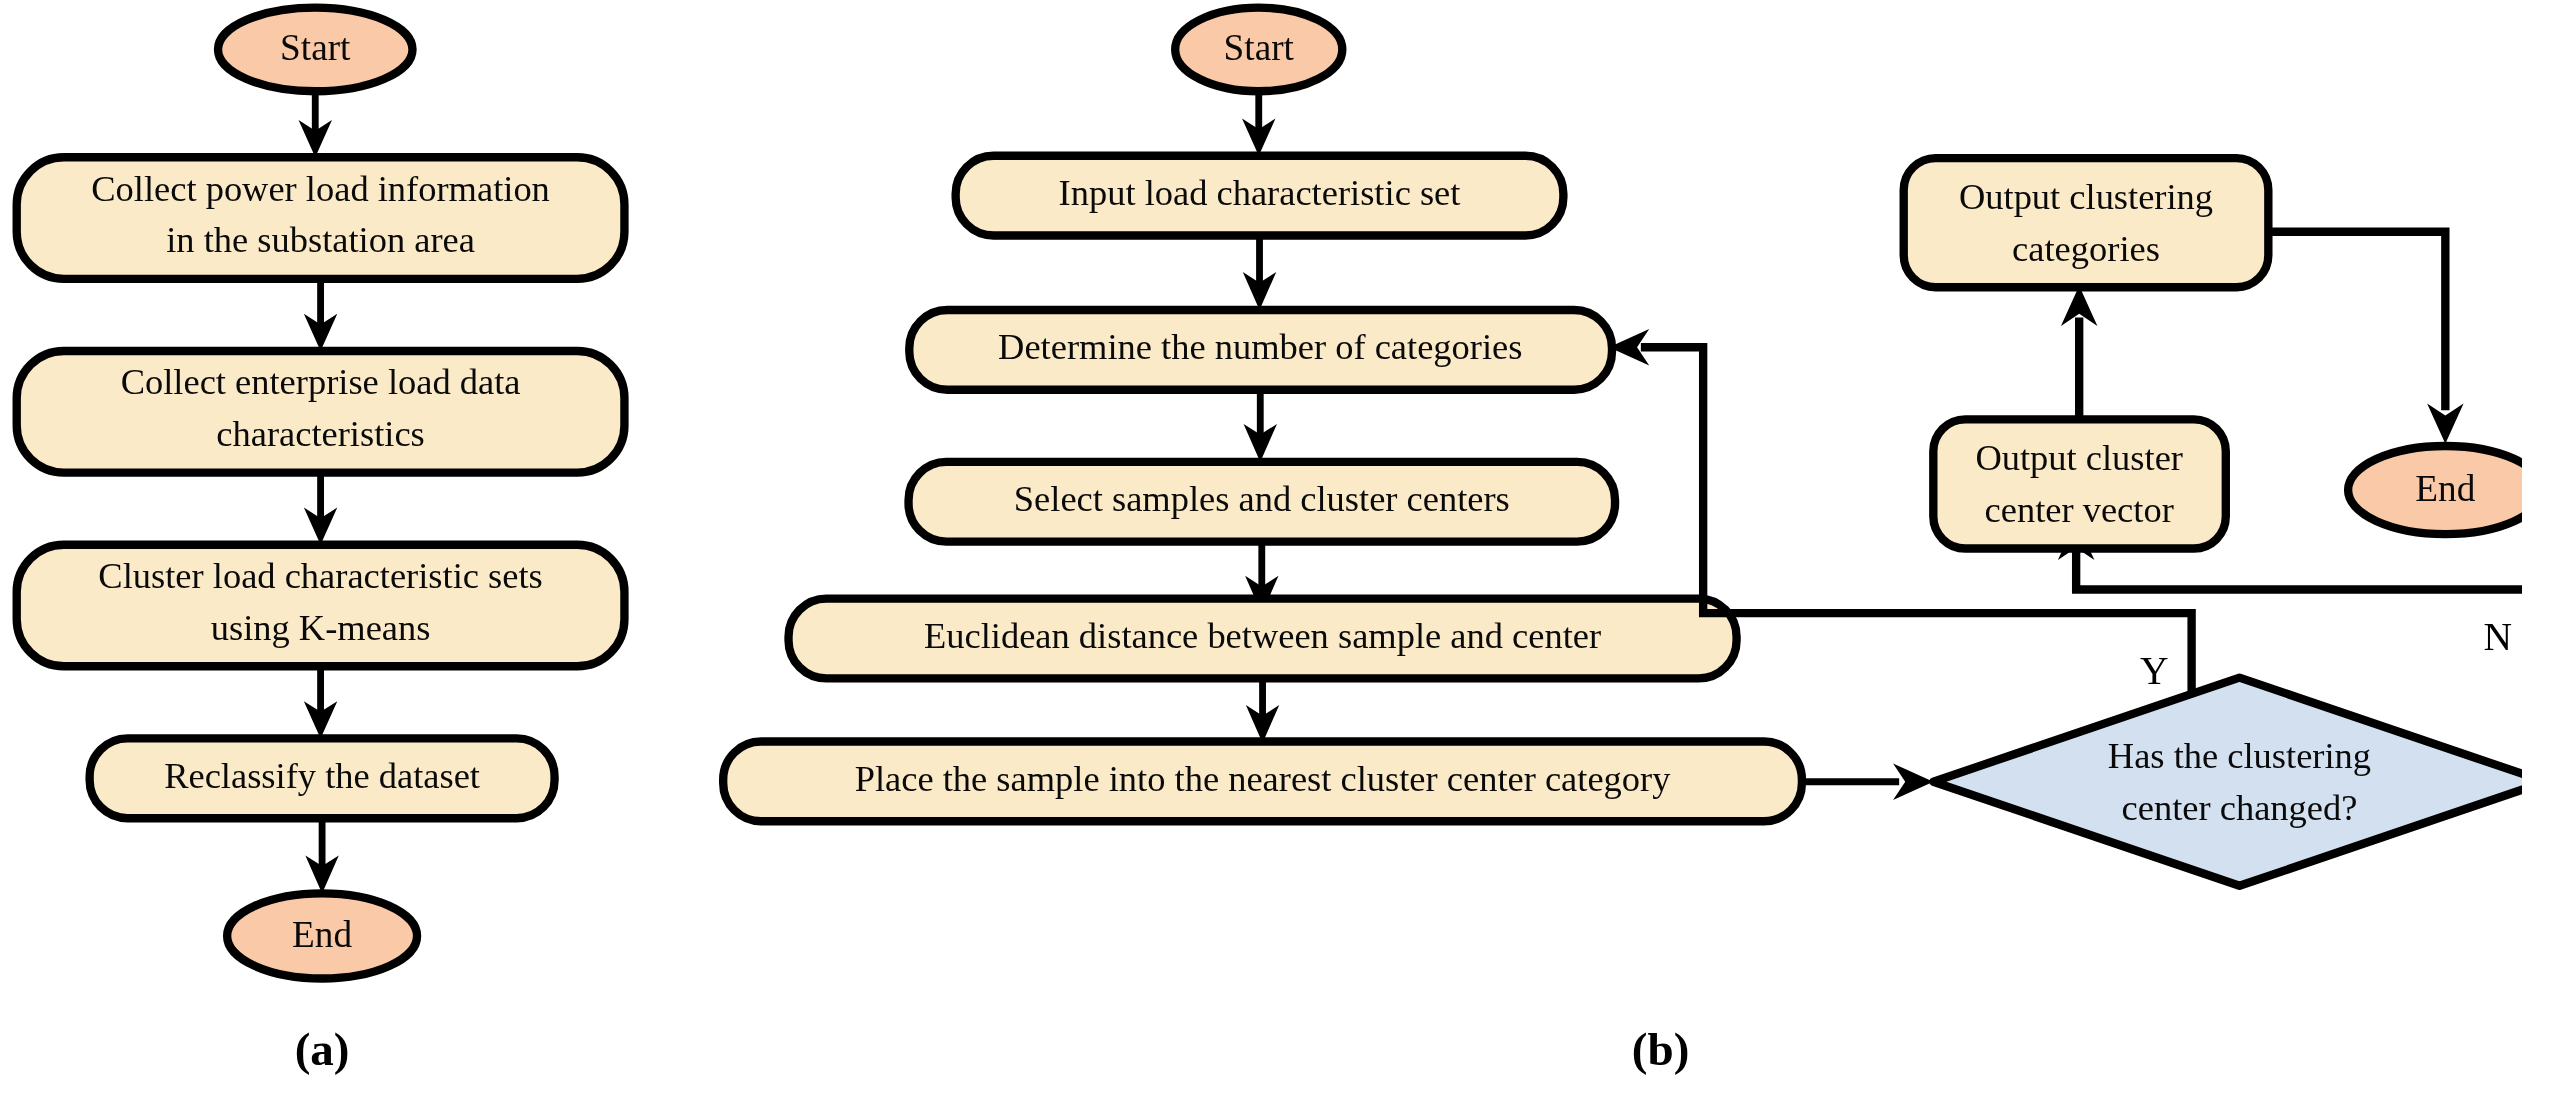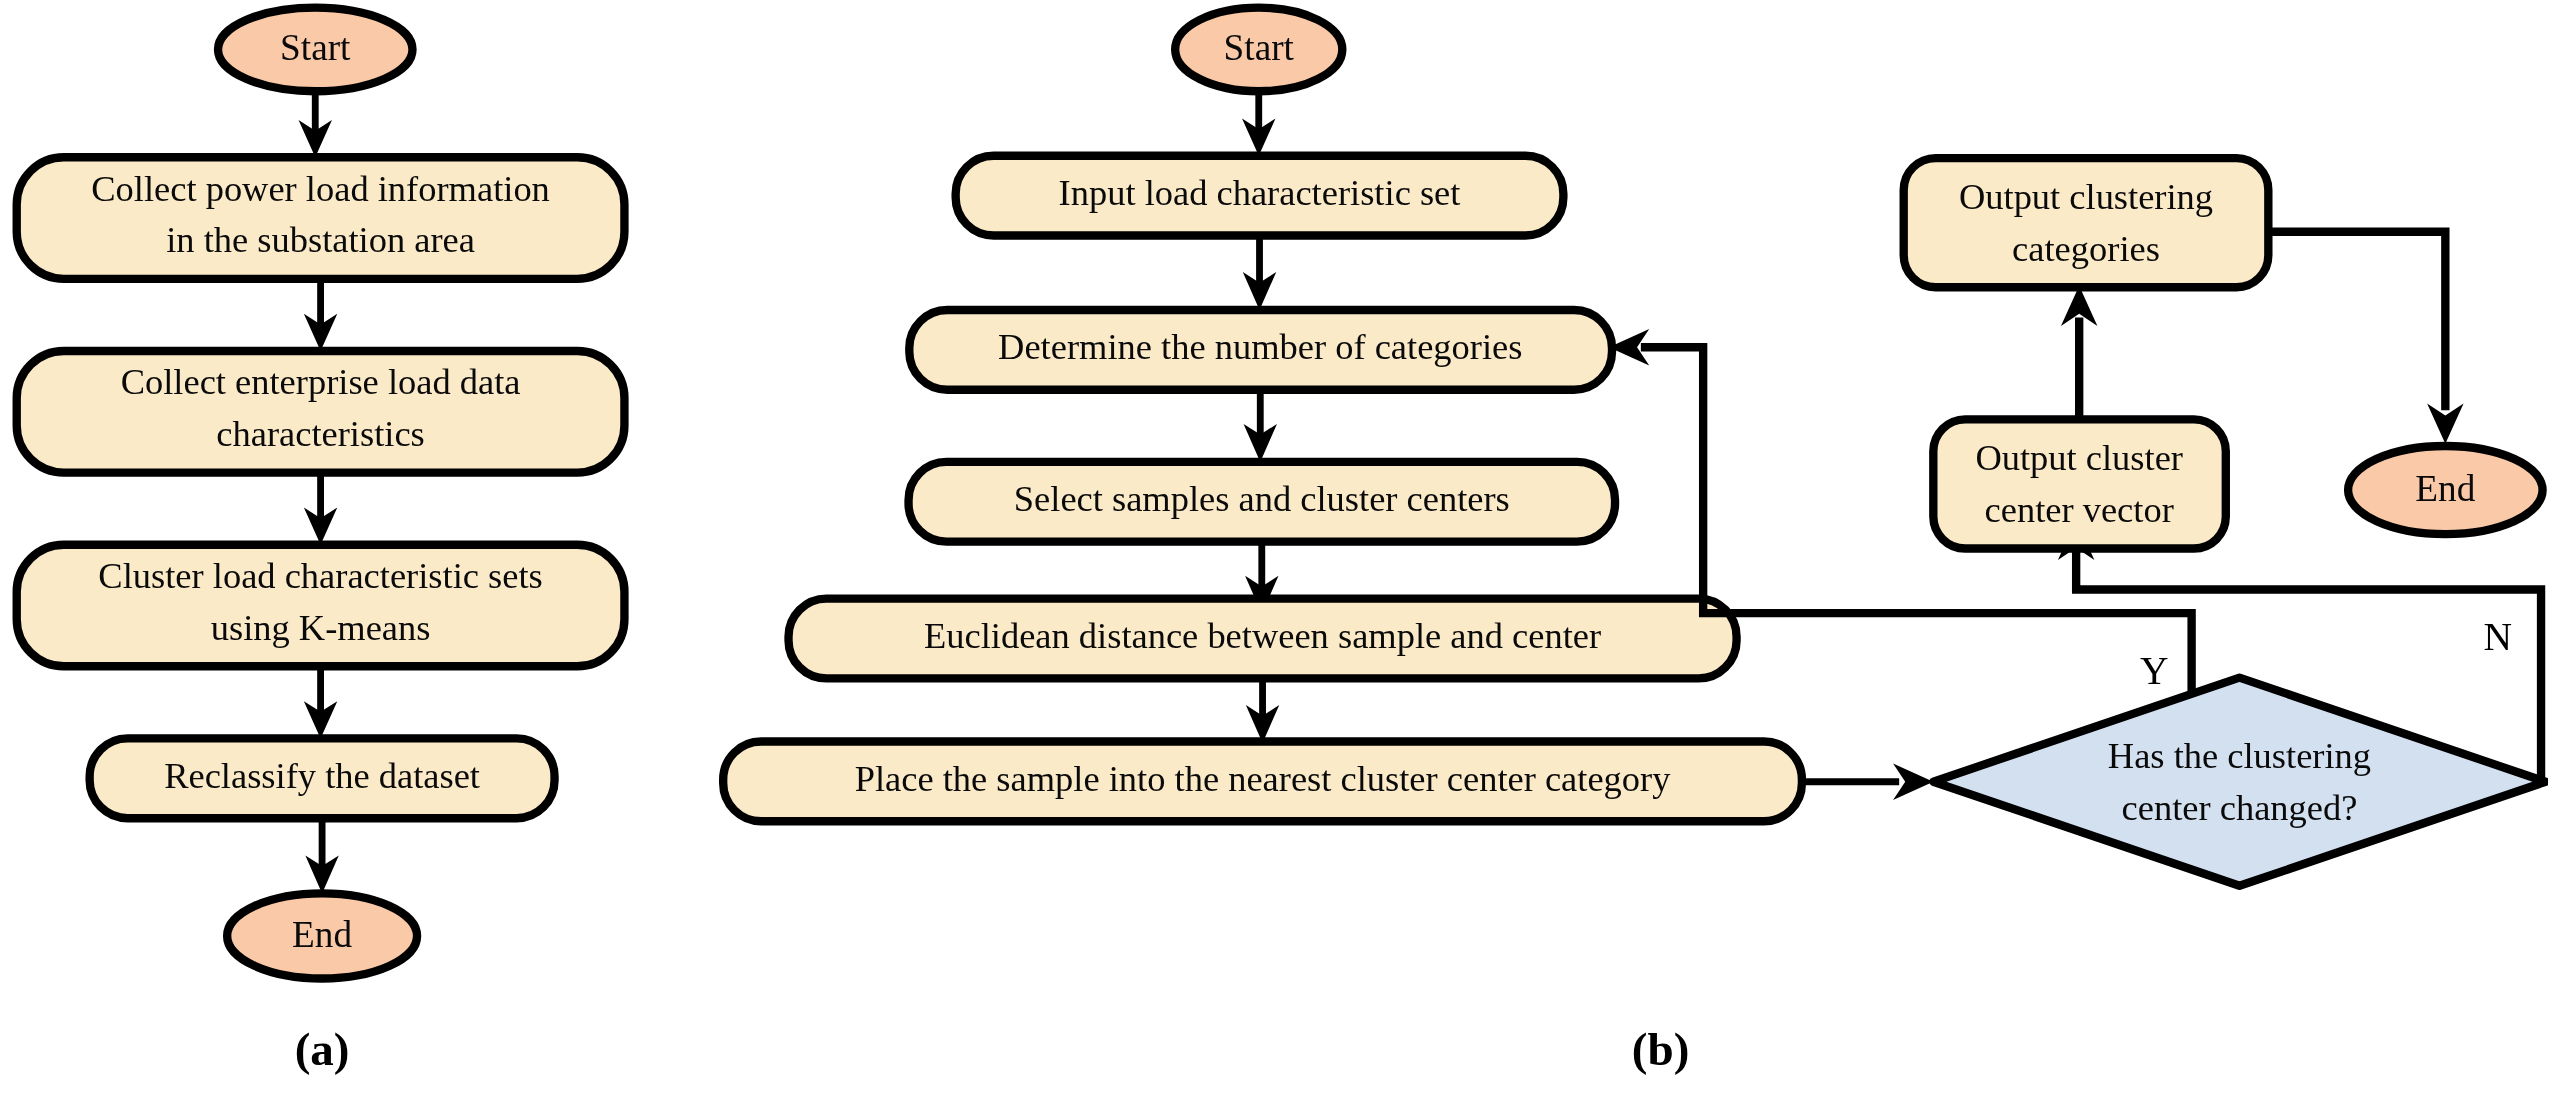--- a/index.html
+++ b/index.html
@@ -9,21 +9,20 @@
   }
   body {
     font-family: "Liberation Serif", "DejaVu Serif", serif;
   }
   #canvas-wrap {
     position: relative;
     width: 2522px;
     height: 1113px;
     background: #ffffff;
     overflow: hidden;
-    padding-left: 26px;
   }
   svg#flow {
     position: absolute;
     left: 0;
     top: 0;
     width: 2576px;
     height: 1113px;
     display: block;
   }
   .shape-fill-process { fill: #fbeac8; }

